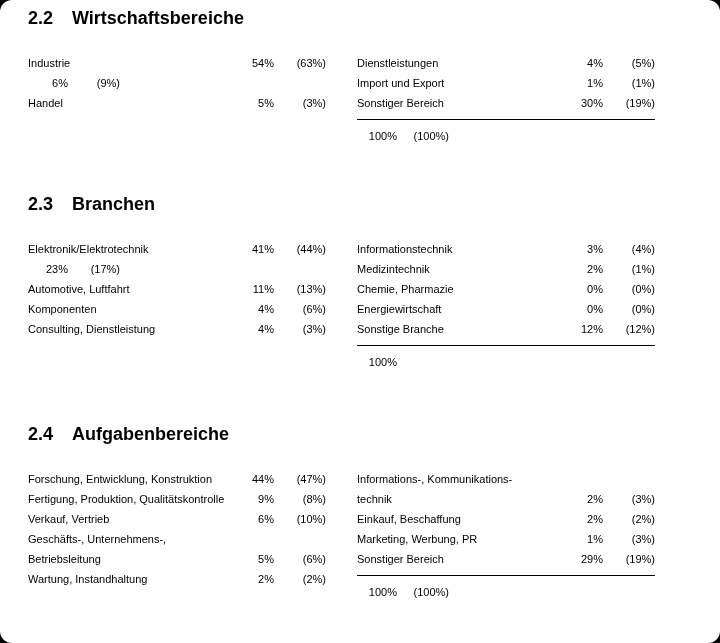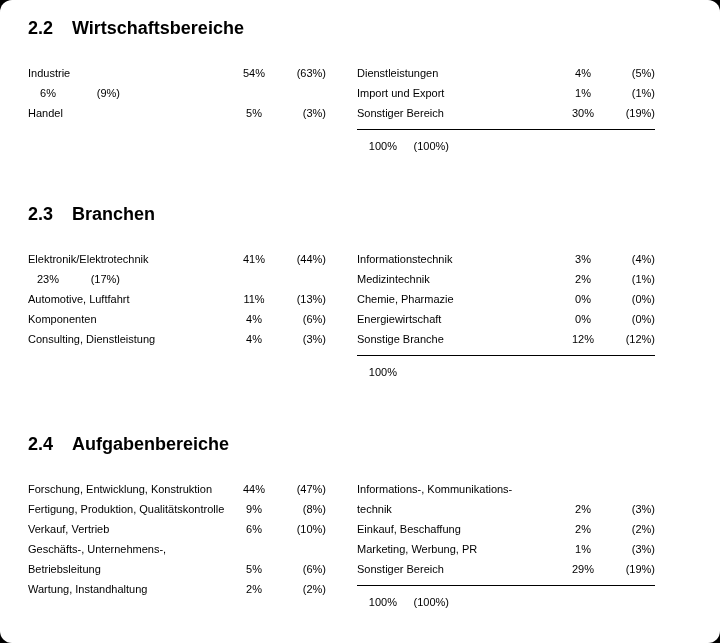--- a/index.html
+++ b/index.html
@@ -1,41 +1,41 @@
 <!DOCTYPE html>
 <html><head>
 <meta charset="utf-8">
 <style>
   html, body { margin: 0; padding: 0; background: #000; }
   .page {
     width: 720px; height: 643px;
     box-sizing: border-box;
     background: #fff;
     border-radius: 12px;
-    padding: 18px 32px 0 28px;
+    padding: 8px 32px 0 28px;
     font-family: "Liberation Sans", "DejaVu Sans", sans-serif;
     font-size: 11px;
     line-height: 20px;
     color: #000;
     overflow: hidden;
   }
   .heading {
     font-size: 18px;
     font-weight: bold;
     line-height: 21px;
     white-space: nowrap;
   }
   .heading .num { display: inline-block; width: 44px; }
   .section.sec-1 { margin-top: 48px; }
   .section.sec-2 { margin-top: 52px; }
   .cols { display: flex; gap: 31px; margin-top: 24px; }
   .col { flex: 0 0 298px; width: 298px; }
   .row { display: flex; align-items: flex-end; }
   .row .label { flex: 1 1 0; min-width: 0; white-space: pre; }
-  .row .pct   { flex: 0 0 40px; text-align: center; }
+  .row .pct   { flex: 0 0 40px; text-align: right; }
   .row .paren { flex: 0 0 52px; text-align: right; }
   .rule { border-top: 1px solid #000; margin-top: 6px; height: 0; }
   .total { display: flex; justify-content: flex-start; margin-top: 6px; }
   .total .pct   { flex: 0 0 40px; text-align: right; }
   .total .paren { flex: 0 0 52px; text-align: right; }
 </style>
 </head>
 <body>
 
 <div class="page">

